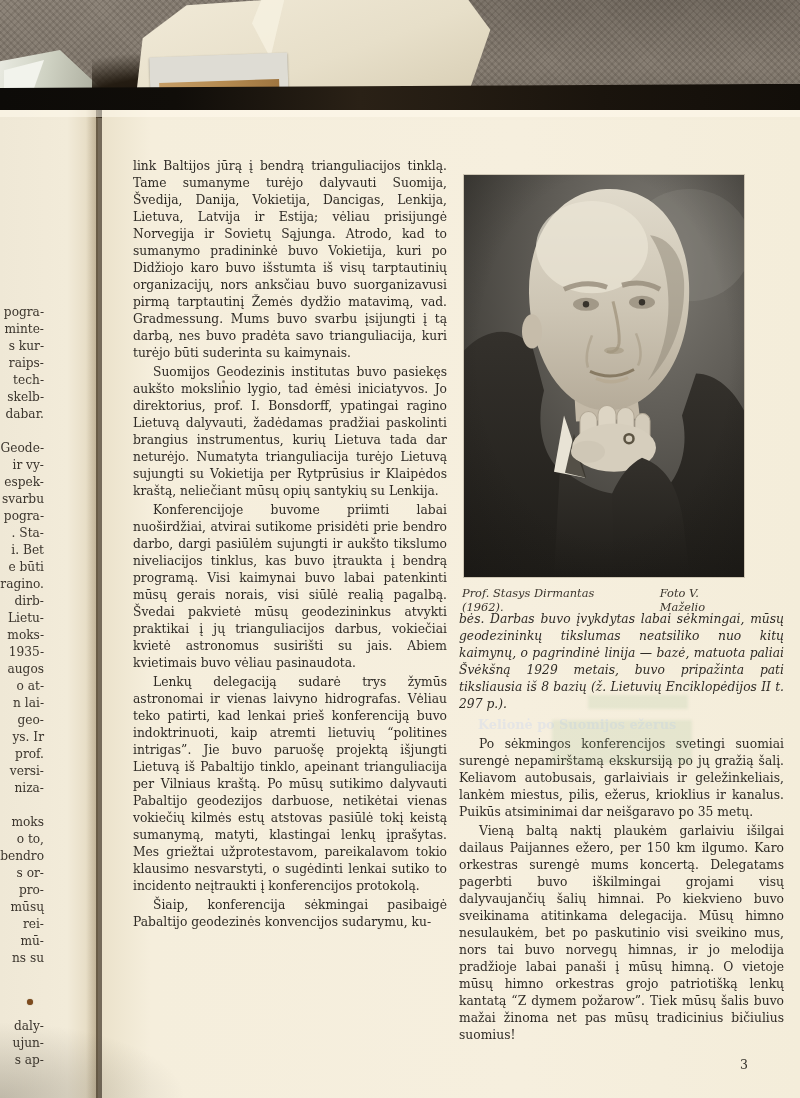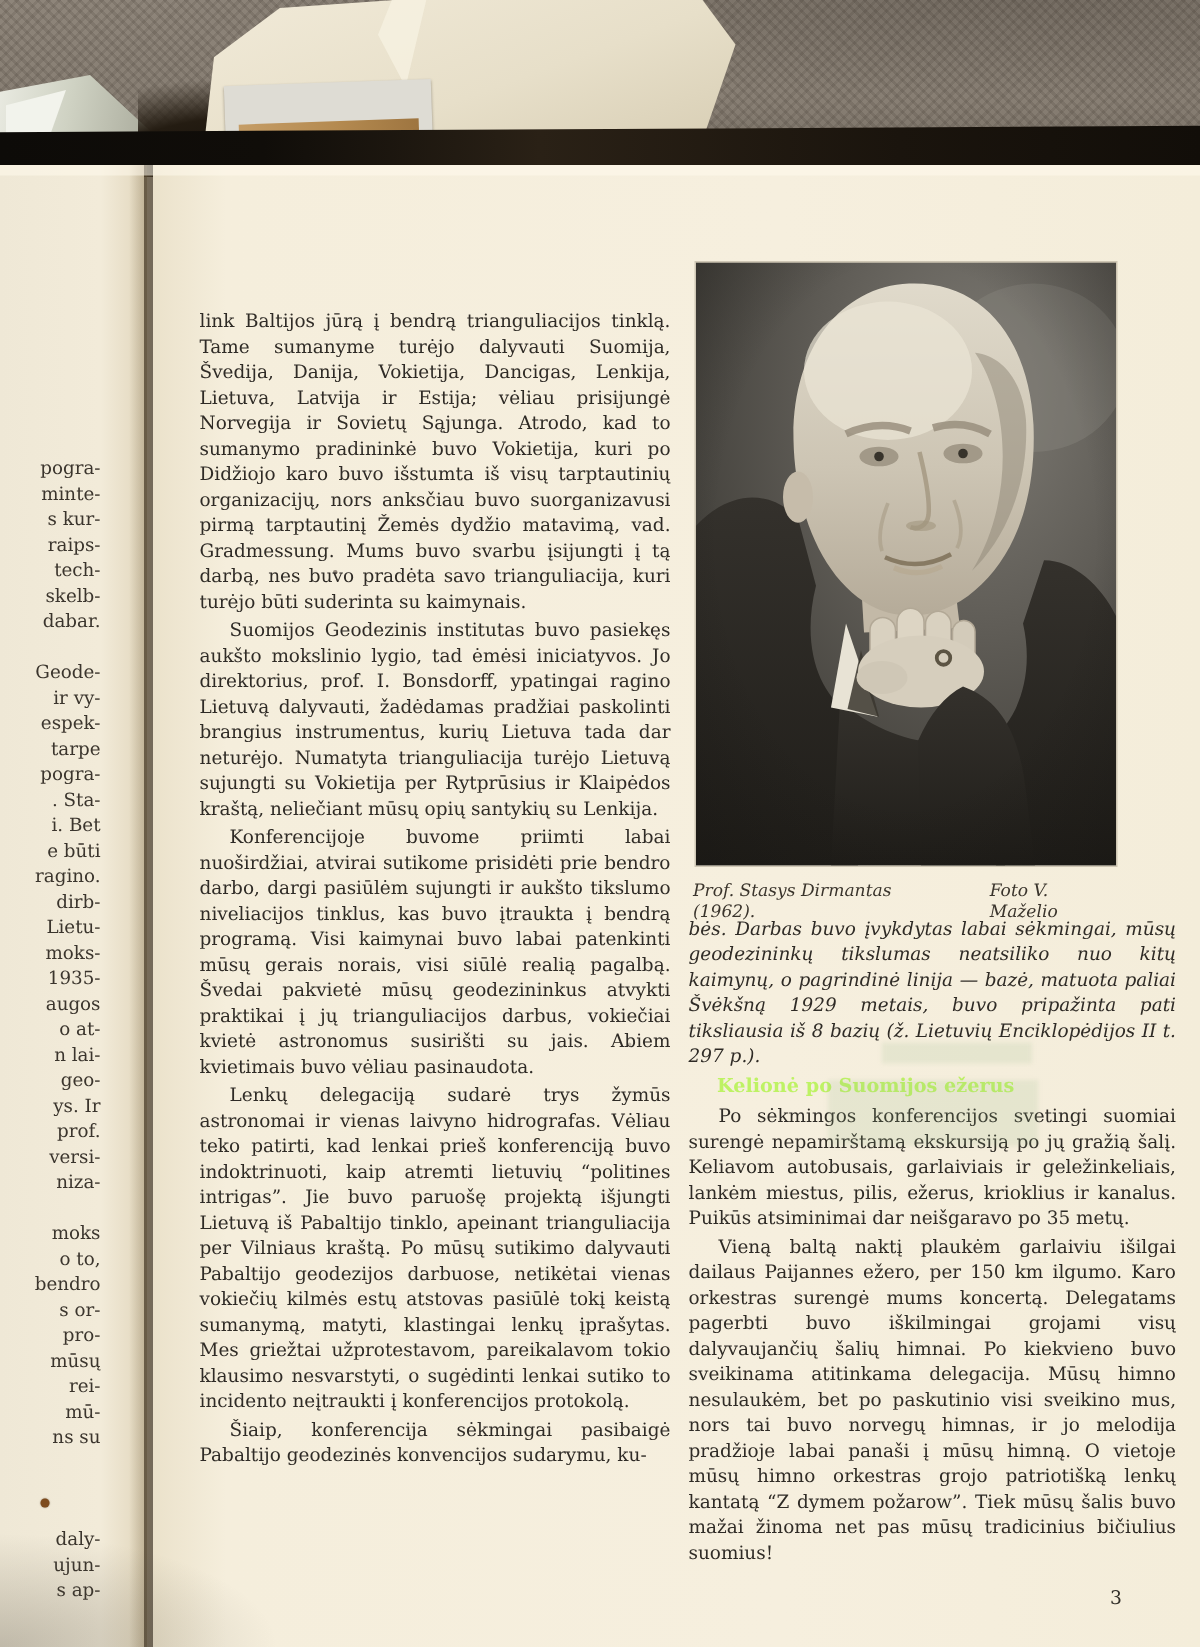--- a/index.html
+++ b/index.html
@@ -43,45 +43,45 @@
     background:linear-gradient(90deg,rgba(130,112,80,0) 0%,rgba(130,112,80,.42) 42%,rgba(130,112,80,.18) 60%,rgba(130,112,80,0) 100%);}
   .crease{position:absolute;left:96px;top:0;width:2px;height:988px;background:rgba(92,76,48,.45);}
   .page-main{position:absolute;left:102px;top:0;width:698px;height:988px;
     background:linear-gradient(90deg,#ebe2cb 0%,#f5eedc 7%,#f6efde 60%,#f4edda 100%);}
   .page-top-light{position:absolute;left:0;top:0;width:800px;height:7px;background:rgba(255,250,236,.55);}
   .corner-shade{position:absolute;left:0;bottom:0;width:220px;height:90px;
     background:radial-gradient(120% 120% at 0% 100%, rgba(70,64,52,.28), rgba(0,0,0,0) 70%);}
 
   
   .fragments{position:absolute;left:0;top:194px;width:44px;padding-right:3px;
-    text-align:right;font-size:12.2px;line-height:17px;color:#3b352d;padding-left:23px;}
+    text-align:right;font-size:12.2px;line-height:17px;color:#3b352d;}
   .frag{min-height:17px;white-space:pre;}
 
   .spine-dot{position:absolute;left:27px;top:889px;width:6px;height:6px;border-radius:50%;
     background:#7d4b1d;box-shadow:0 0 1px rgba(60,30,5,.6);}
   .speck{position:absolute;width:3px;height:3px;border-radius:50%;background:rgba(60,50,40,.55);}
 
   
   .col-left{position:absolute;left:133px;top:48px;width:314px;
     font-size:12.3px;line-height:17px;color:#2f2b26;text-align:justify;}
   .col-left .para{margin:0 0 2px 0;text-indent:20px;}
-  .col-left .para:first-child{text-indent:0;margin-top:48px;}
+  .col-left .para:first-child{text-indent:0;}
 
   .photo{position:absolute;left:464px;top:65px;width:280px;height:402px;
     box-shadow:0 0 0 1px rgba(90,80,60,.25);}
   .photo svg{display:block;width:100%;height:100%;}
 
   .caption{position:absolute;left:462px;top:476px;width:284px;display:flex;
     justify-content:space-between;font-style:italic;font-size:11.4px;color:#3a342c;gap:24px;}
 
   .col-right{position:absolute;left:459px;top:501px;width:325px;
     font-size:12.3px;line-height:17px;color:#2f2b26;text-align:justify;}
   .col-right .cont{margin:0 0 3px 0;font-style:italic;}
   .col-right h3{margin:3px 0 3px 0;padding-left:19px;font-size:12.8px;
-    font-weight:bold;color:#bef264;text-align:left;}
+    font-weight:bold;color:#e5e5e5;text-align:left;}
   .col-right .para{margin:0 0 2px 0;text-indent:20px;}
 
   .pageno{position:absolute;left:728px;top:947px;width:20px;text-align:right;
     font-size:12.5px;color:#33302a;}
 
   
   .ghost{position:absolute;background:rgba(148,186,138,.16);filter:blur(1.5px);}
 </style>
 </head>
 <body>
@@ -115,21 +115,21 @@
         <div class="frag">minte-</div>
         <div class="frag">s kur-</div>
         <div class="frag">raips-</div>
         <div class="frag">tech-</div>
         <div class="frag">skelb-</div>
         <div class="frag">dabar.</div>
         <div class="frag"></div>
         <div class="frag">Geode-</div>
         <div class="frag">ir vy-</div>
         <div class="frag">espek-</div>
-        <div class="frag">tarpe</div>
+        <div class="frag">svarbu</div>
         <div class="frag">pogra-</div>
         <div class="frag">. Sta-</div>
         <div class="frag">i. Bet</div>
         <div class="frag">e būti</div>
         <div class="frag">ragino.</div>
         <div class="frag">dirb-</div>
         <div class="frag">Lietu-</div>
         <div class="frag">moks-</div>
         <div class="frag">1935-</div>
         <div class="frag">augos</div>

